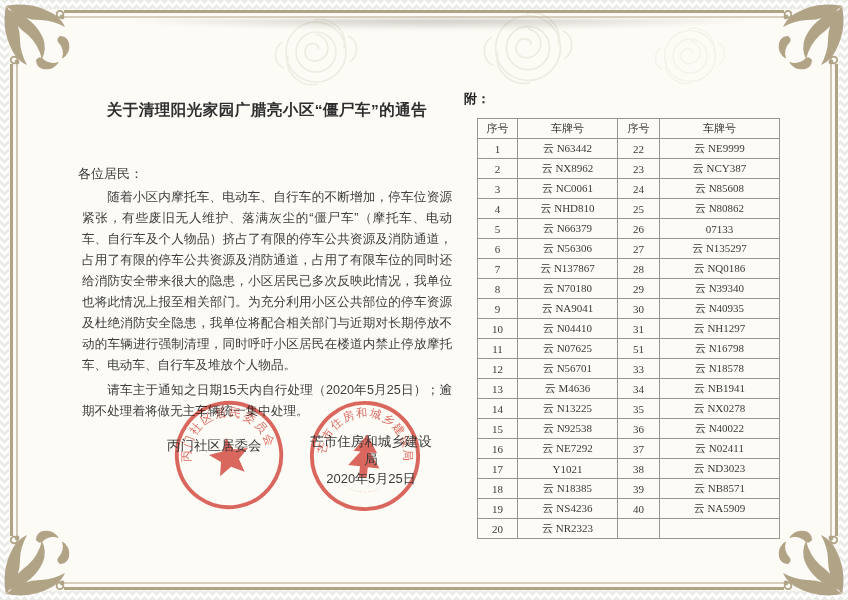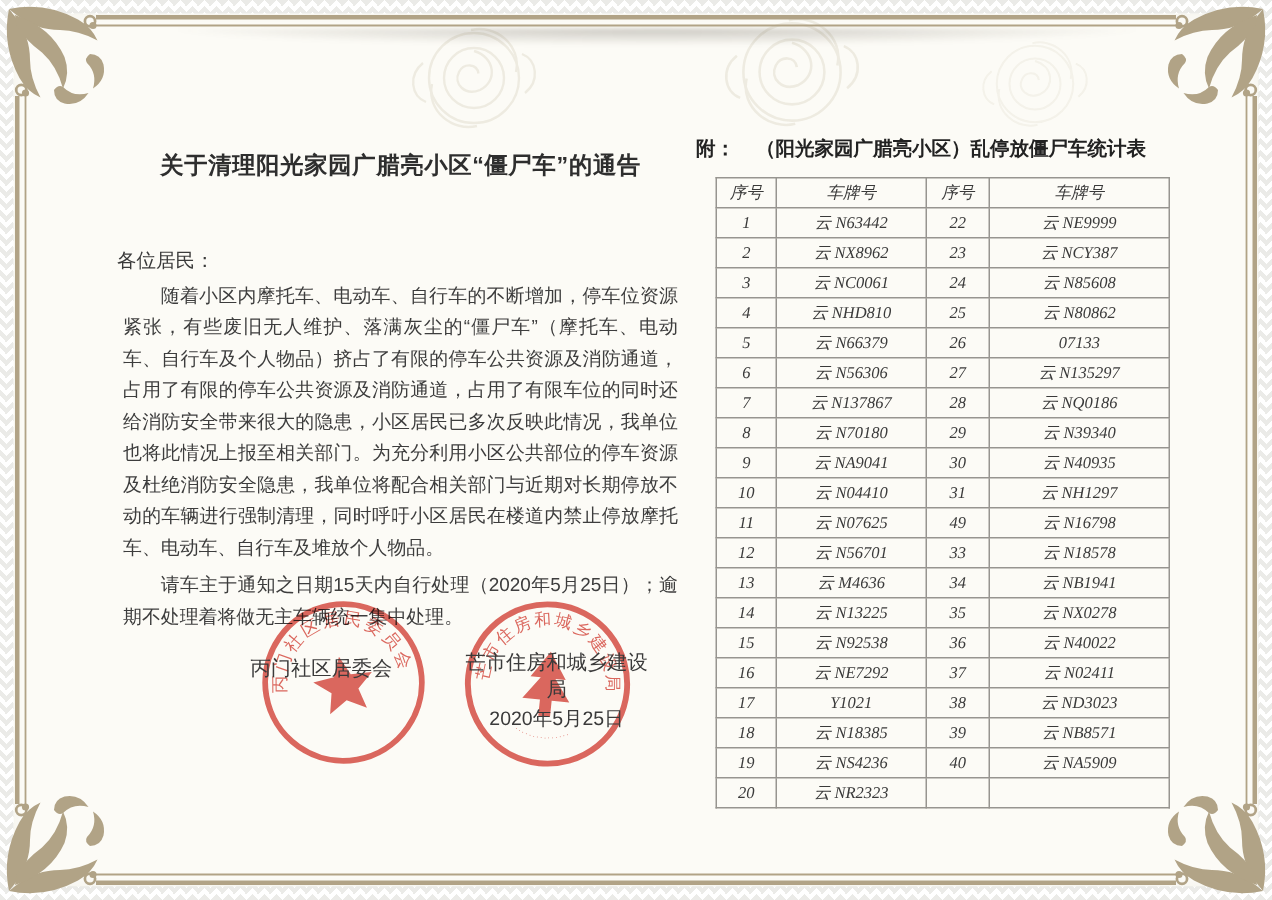--- a/index.html
+++ b/index.html
@@ -45,21 +45,20 @@
   .stamp{position:absolute;mix-blend-mode:multiply;opacity:.88;}
   .stamp.left{left:171px;top:397px;transform:rotate(-10deg);}
   .stamp.right{left:306px;top:397px;transform:rotate(6deg);}
 
   
   .attachment{position:absolute;left:464px;top:90px;width:340px;}
   .attachment-head{display:flex;gap:14px;font-size:13px;font-weight:700;color:#222;}
   .plate-table{
     border-collapse:collapse;margin:10px 0 0 13px;table-layout:fixed;
     font-family:"Liberation Serif","DejaVu Serif",serif;
-    font-style:italic;
   }
   .plate-table th,.plate-table td{
     border:1px solid #979590;height:19px;padding:0 2px;
     font-size:11px;font-weight:400;color:#3a3a3a;text-align:center;
     overflow:hidden;white-space:nowrap;
   }
 </style>
 </head>
 <body>
 
@@ -153,21 +152,20 @@
 
 <div class="sig-left-name">丙门社区居委会</div>
 <div class="sig-right">
   <div class="sig-right-name">芒市住房和城乡建设局</div>
   <div class="sig-right-date">2020年5月25日</div>
 </div>
 
 <div class="attachment">
   <div class="attachment-head">
     <span>附：</span>
-    <span>（阳光家园广腊亮小区）乱停放僵尸车统计表</span>
   </div>
   <table class="plate-table">
     <colgroup>
       <col style="width:40px">
         <col style="width:100px">
         <col style="width:42px">
         <col style="width:120px">
     </colgroup>
     <thead>
         <tr>
@@ -234,21 +232,21 @@
         </tr>
         <tr>
           <td>10</td>
           <td>云 N04410</td>
           <td>31</td>
           <td>云 NH1297</td>
         </tr>
         <tr>
           <td>11</td>
           <td>云 N07625</td>
-          <td>49</td>
+          <td>51</td>
           <td>云 N16798</td>
         </tr>
         <tr>
           <td>12</td>
           <td>云 N56701</td>
           <td>33</td>
           <td>云 N18578</td>
         </tr>
         <tr>
           <td>13</td>

